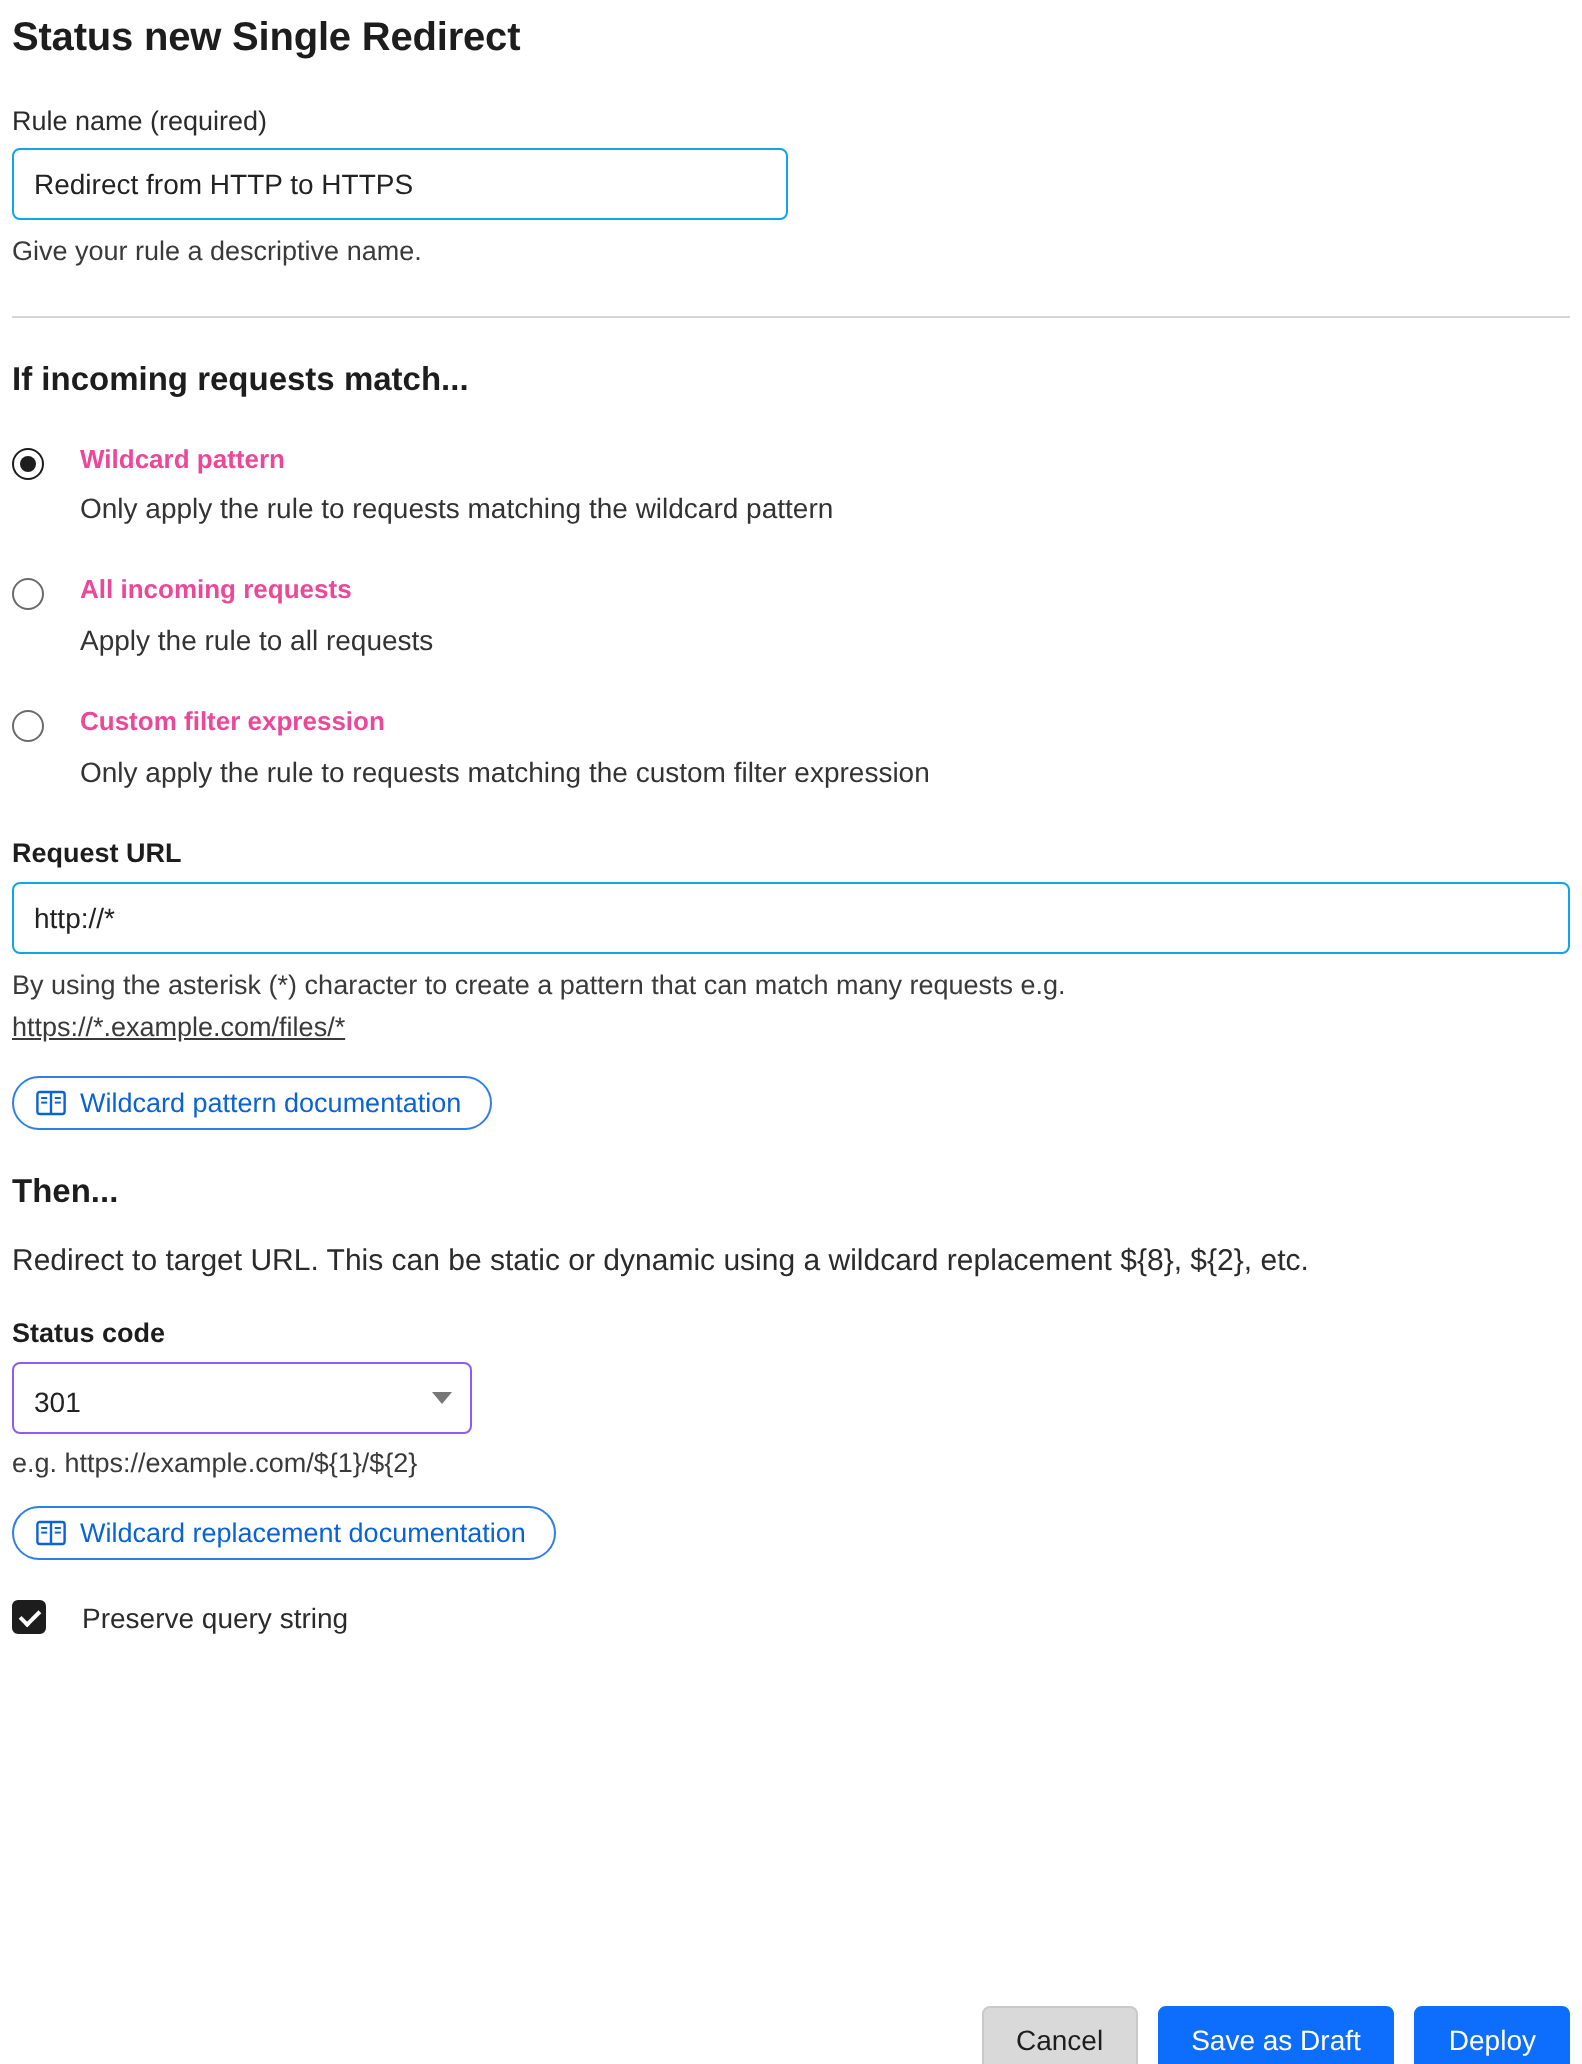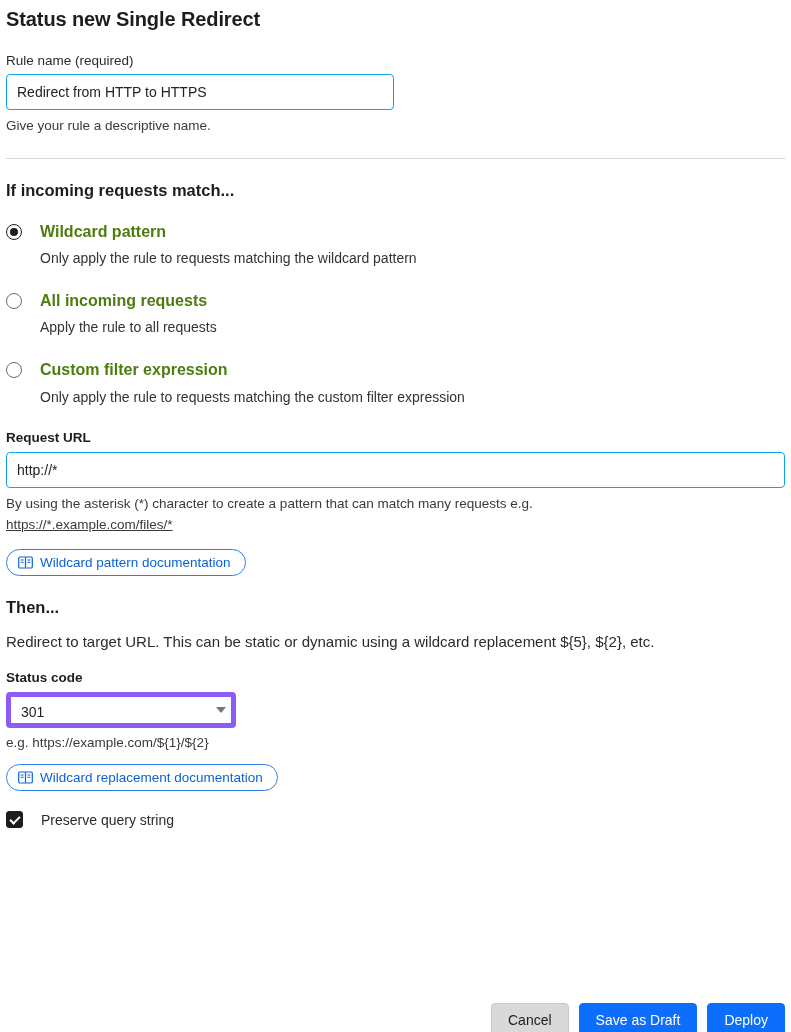--- a/index.html
+++ b/index.html
@@ -103,23 +103,23 @@
     width: 8px;
     height: 8px;
     border-radius: 50%;
     background: #1d1d1d;
   }
   .radio-texts {
     display: flex;
     flex-direction: column;
   }
   .radio-title {
-    font-size: 16px;
-    font-weight: bold;
-    color: #4d7c0f;
+    font-size: 13px;
+    font-weight: bold;
+    color: #ec4899;
     line-height: 1.2;
   }
   .radio-desc {
     font-size: 14px;
     color: #333;
     margin-top: 8px;
     line-height: 1.3;
   }
   .strong-label {
     font-size: 13.5px;
@@ -173,21 +173,21 @@
   }
   #target-url-input { width: 100%; }
   .select-wrap {
     position: relative;
     width: 100%;
   }
   select.status-select {
     box-sizing: border-box;
     width: 100%;
     height: 36px;
-    border: 5px solid #8b5cf6;
+    border: 1px solid #8b5cf6;
     border-radius: 4px;
     padding: 4px 28px 0 10px;
     font-size: 14px;
     font-family: "Liberation Sans", sans-serif;
     color: #222;
     background: #fff;
     -webkit-appearance: none;
     appearance: none;
     outline: none;
   }
@@ -324,21 +324,21 @@
         <line x1="2.6" y1="4" x2="5.6" y2="4" stroke="#0a63d6" stroke-width="1"></line>
         <line x1="2.6" y1="6.3" x2="5.6" y2="6.3" stroke="#0a63d6" stroke-width="1"></line>
         <line x1="9.4" y1="4" x2="12.4" y2="4" stroke="#0a63d6" stroke-width="1"></line>
         <line x1="9.4" y1="6.3" x2="12.4" y2="6.3" stroke="#0a63d6" stroke-width="1"></line>
       </svg>
     </span>
     <span>Wildcard pattern documentation</span>
   </div>
 
   <div class="then-heading">Then...</div>
-  <div class="then-desc">Redirect to target URL. This can be static or dynamic using a wildcard replacement ${5}, ${2}, etc.</div>
+  <div class="then-desc">Redirect to target URL. This can be static or dynamic using a wildcard replacement ${8}, ${2}, etc.</div>
 
   <div class="then-row">
     <div class="col-status">
       <div class="col-label">Status code</div>
       <div class="select-wrap">
         <select class="status-select" id="status-select"><option value="301">301</option><option value="302">302</option><option value="303">303</option><option value="307">307</option><option value="308">308</option></select>
         <span class="select-arrow"></span>
       </div>
     </div>
   </div>

